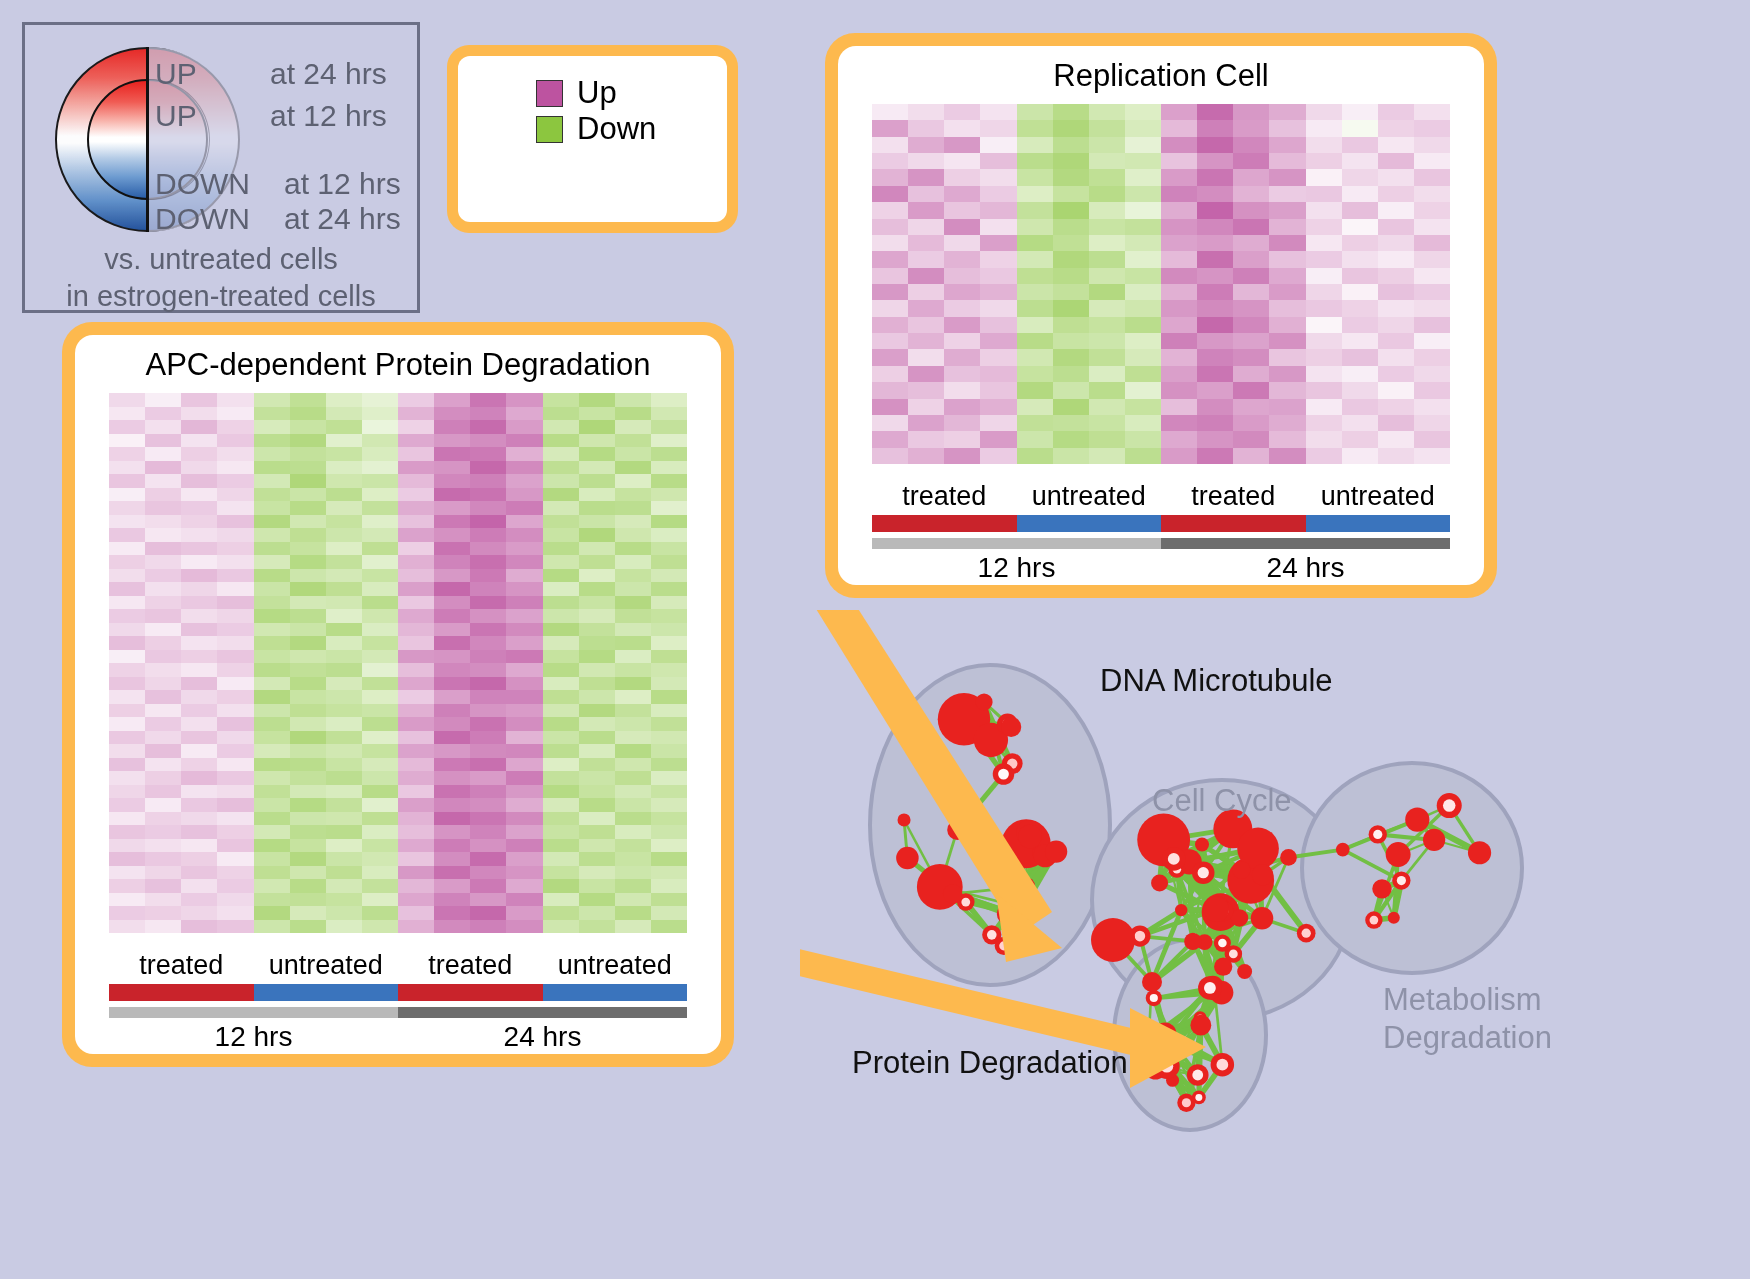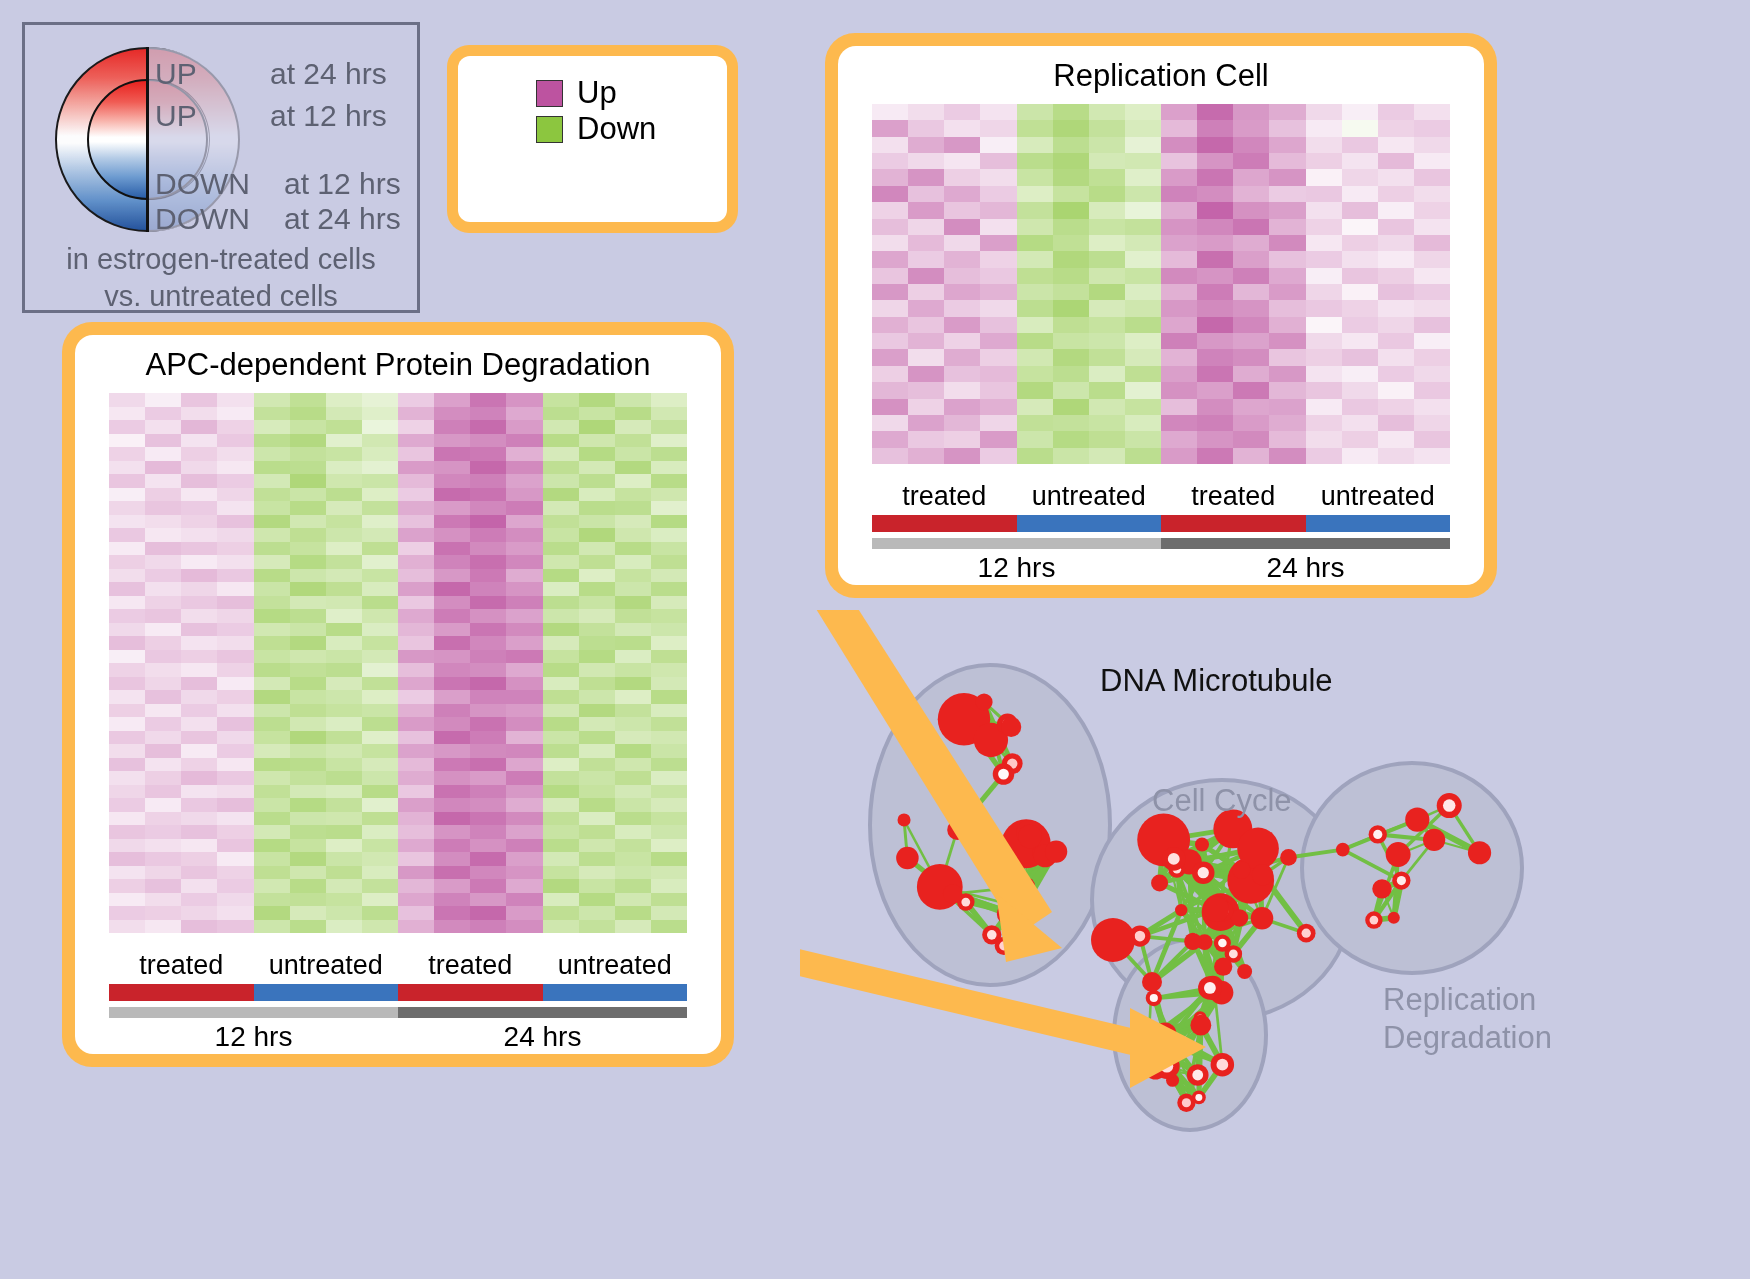--- a/index.html
+++ b/index.html
@@ -111,22 +111,22 @@
     <div class="wheel-key" style="left:130px;top:74px;">UP</div>
     <div class="wheel-row" style="left:245px;top:74px;">at 12 hrs</div>
 
     <div class="wheel-key" style="left:130px;top:142px;">DOWN</div>
     <div class="wheel-row" style="left:259px;top:142px;">at 12 hrs</div>
 
     <div class="wheel-key" style="left:130px;top:177px;">DOWN</div>
     <div class="wheel-row" style="left:259px;top:177px;">at 24 hrs</div>
 
     <div id="legend-footer">
+      <div>vs. untreated cells</div>
       <div>in estrogen-treated cells</div>
-      <div>vs. untreated cells</div>
     </div>
   </div>
 
   <div id="ud-legend">
     <div id="ud-inner">
       <div id="ud-title">
       </div>
       <div id="ud-items">
         <div class="ud-item">
           <span class="ud-sw" id="sw-up" style="background: rgb(189, 83, 160);"></span>
@@ -1807,19 +1807,20 @@
       <path d="M 13 -6 L 55 -6 L 252 302 L 218 325 Z" fill="#fdb94e"></path>
       <path d="M 196 283 L 262 338 L 206 352 Z" fill="#fdb94e"></path>
       <path d="M -60 325 L -60 352 L 352 450 L 352 423 Z" fill="#fdb94e"></path>
       <path d="M 330 398 L 406 437 L 330 478 Z" fill="#fdb94e"></path>
     </g>
   </svg>
 
   <div id="lbl-dna">DNA Microtubule</div>
   <div id="lbl-cc">Cell Cycle</div>
   <div id="lbl-mt">
-    <div>Replication</div>
+    <div>Metabolism</div>
     <div>Degradation</div>
   </div>
   <div id="lbl-ub">
+    <div>Protein Degradation</div>
   </div>
 
 </div>
 
 </body></html>

